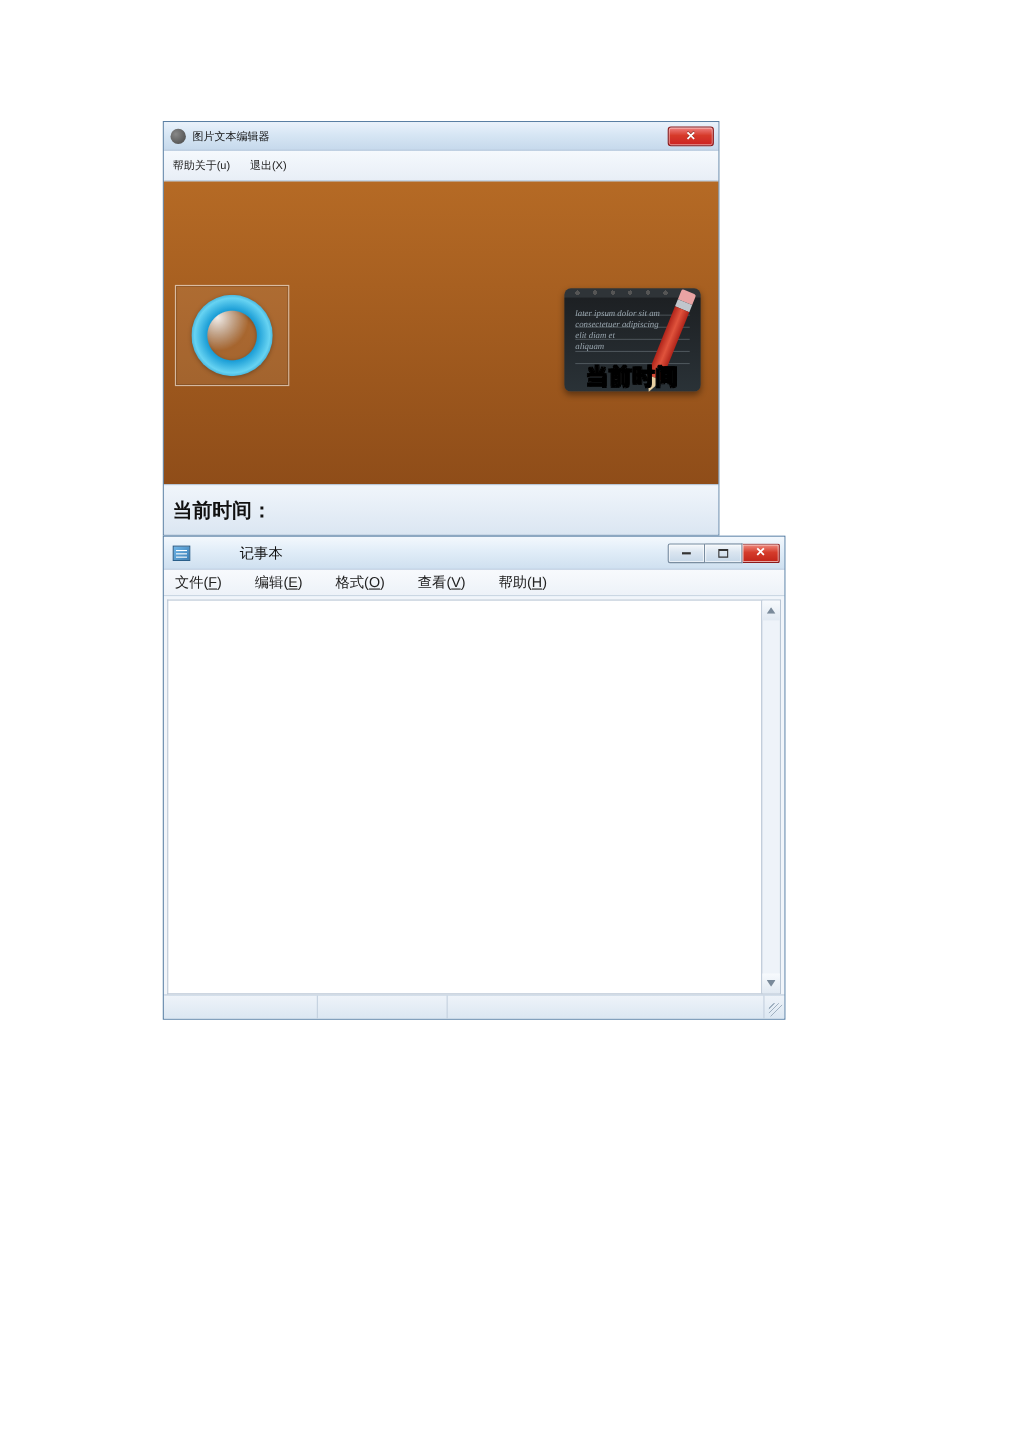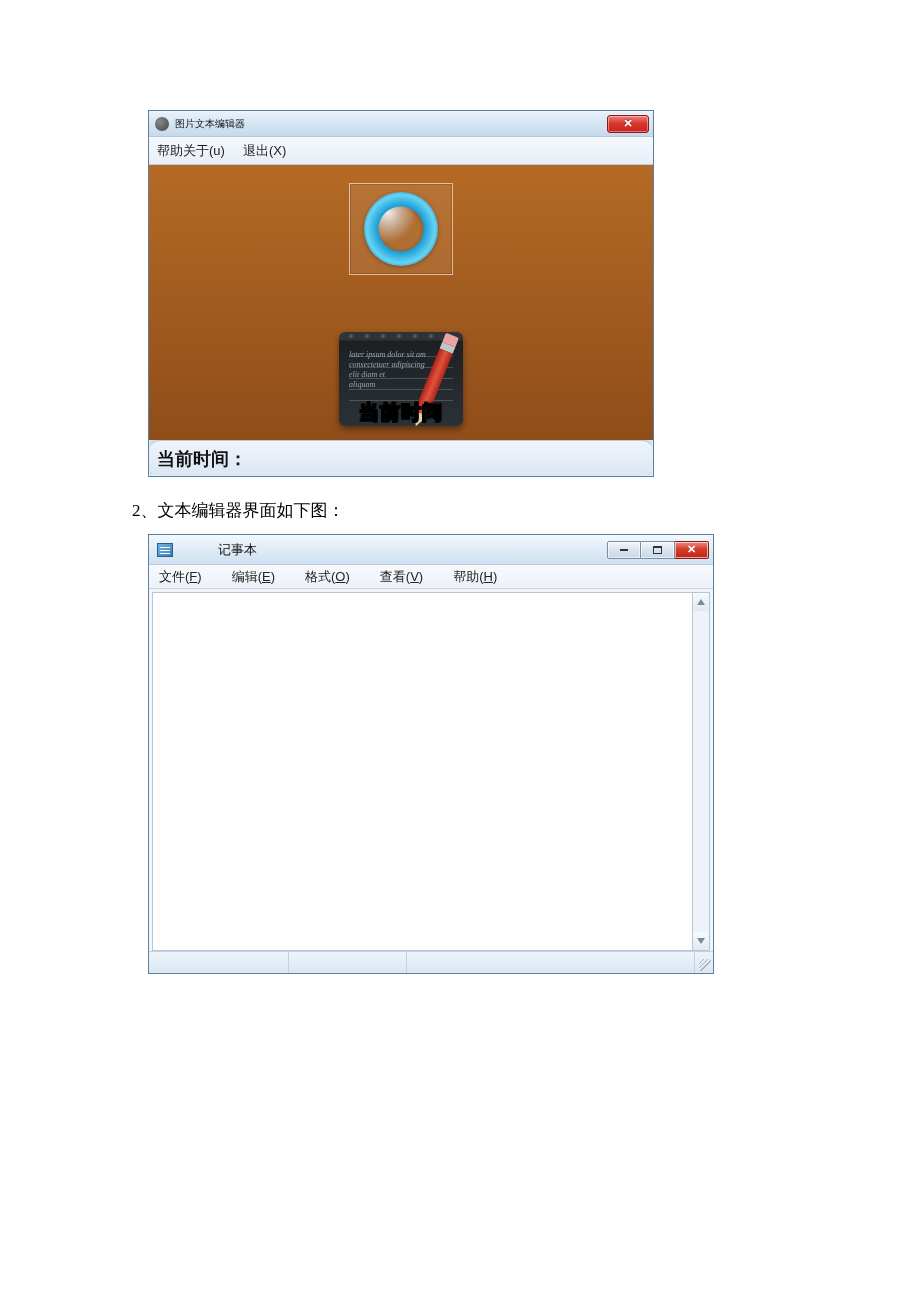--- a/index.html
+++ b/index.html
@@ -67,31 +67,31 @@
     box-shadow: inset 0 0 0 1px rgba(255,255,255,0.4);
   }
   .win1-menubar {
     height: 28px;
     background: linear-gradient(to bottom,#f5f9fd,#e8eef6);
     display: flex;
     align-items: center;
     padding: 12px 8px;
     gap: 18px;
     border-bottom: 1px solid #bcc9d8;
-    font-size: 13px;
+    font-size: 10px;
     color: #222;
   }
   .win1-content {
     height: 275px;
     display: flex;
   }
   .panel-left, .panel-right {
     flex: 1;
     display: flex;
-    flex-direction: column;
+    flex-direction: row;
     align-items: center;
     justify-content: space-between;
     padding: 18px 10px 14px 10px;
   }
   .panel-left {
     background: linear-gradient(to bottom, #c9a91a, #b8920e);
   }
   .panel-right {
     background: linear-gradient(to bottom, #b56a25, #8f4d19);
   }
@@ -248,29 +248,28 @@
     position: relative;
     z-index: 5;
     font-size: 20px;
     font-weight: bold;
     color: #fff;
     -webkit-text-stroke: 1.2px #000;
     text-shadow: 1px 1px 0 #000, -1px 1px 0 #000, 1px -1px 0 #000, -1px -1px 0 #000;
     letter-spacing: 1px;
   }
   .win1-statusbar {
-    height: 36px;
+    height: 46px;
     background: linear-gradient(to bottom,#f0f5fb,#dbe6f2);
     border-top:1px solid #b8c6d6;
     display:flex; align-items:center;
     padding: 0 8px;
     font-size: 18px;
     font-weight: bold;
     color: #111;
-    border-radius: 11px;
   }
   
   .caption-line {
     margin: 22px 0 12px 132px;
     font-size: 17px;
     font-family: "SimSun","宋体",serif;
     color: #000;
   }
   
   .window2 {
@@ -425,21 +424,20 @@
           </div>
           <div class="tile-caption">当前时间</div>
         </div>
       </div>
     </div>
     <div class="win1-statusbar">
       <span>当前时间：</span>
     </div>
   </div>
 
-  <div class="caption-line">2、文本编辑器界面如下图：</div>
 
   <div class="window2">
     <div class="win2-titlebar">
       <div class="win2-icon"></div>
       <div class="win2-title">记事本</div>
       <div class="win2-controls">
         <div class="ctrl-btn min-b">
           <span class="min-glyph"></span>
         </div>
         <div class="ctrl-btn">

